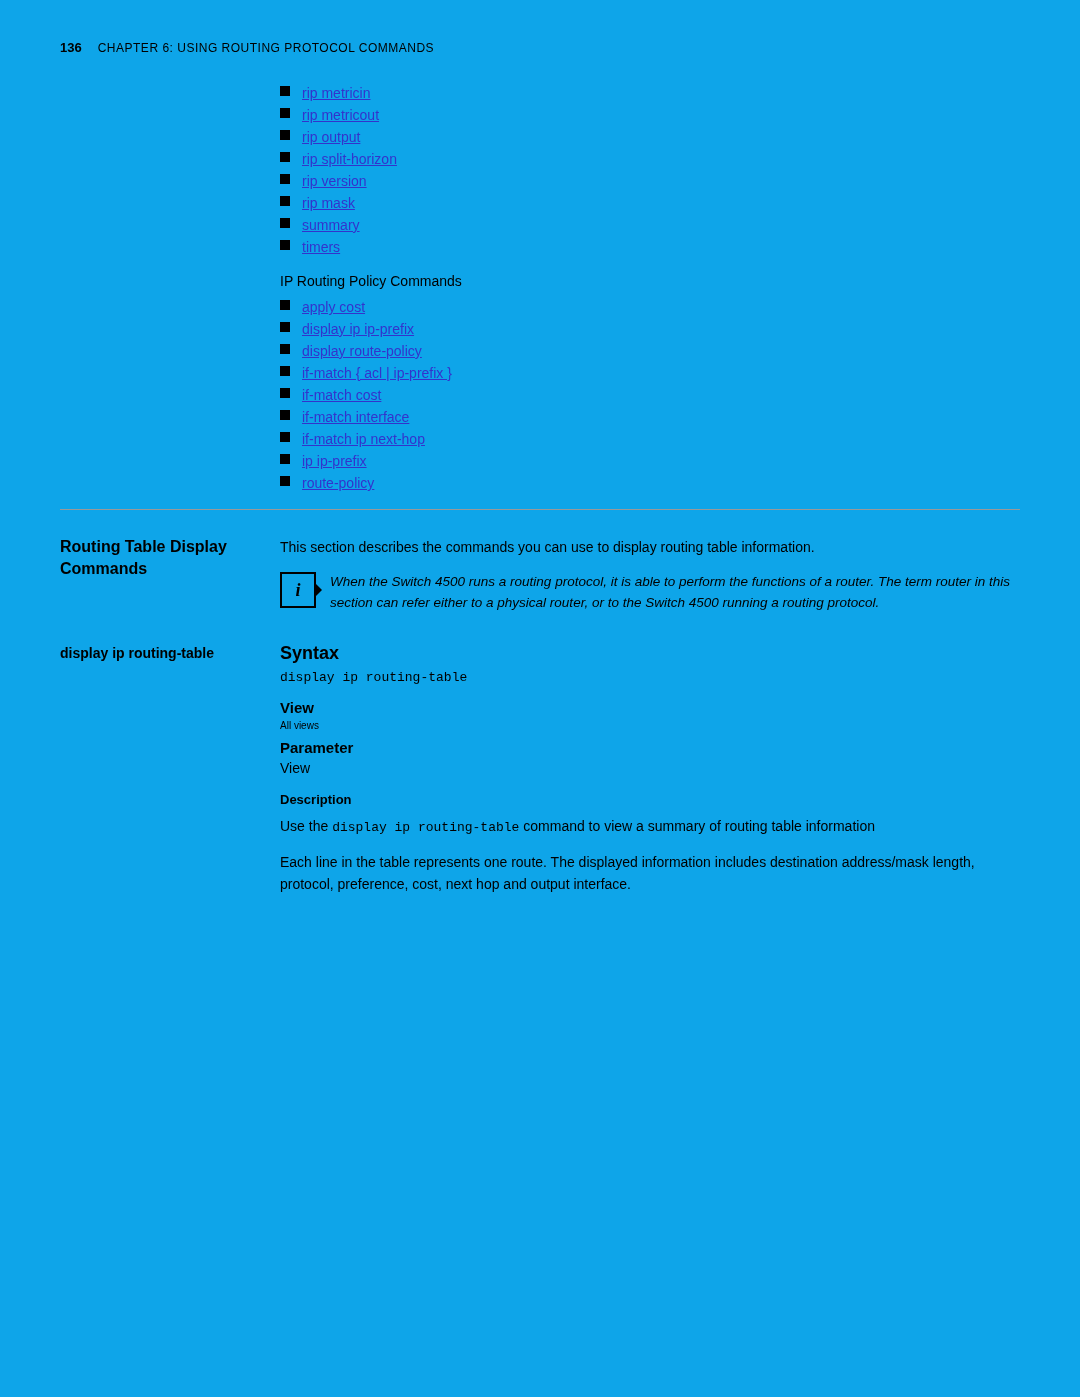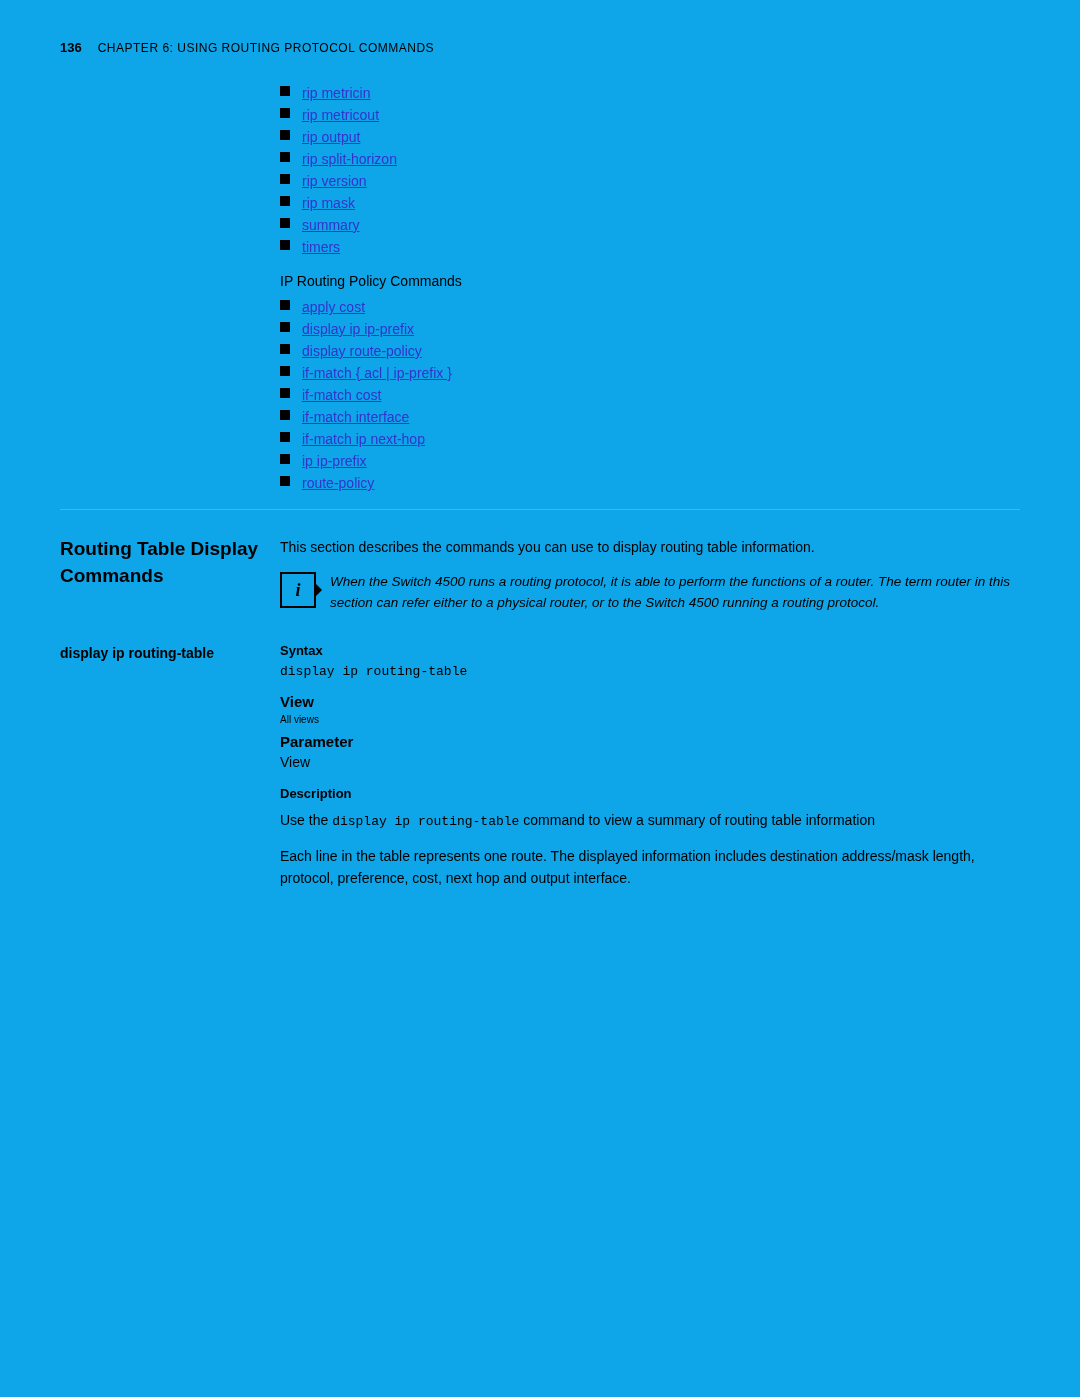--- a/index.html
+++ b/index.html
@@ -88,21 +88,21 @@
     .left-col {
       width: 220px;
       padding-right: 20px;
       padding-top: 2px;
     }
     .right-col {
       padding-left: 0;
     }
     .section-heading {
       font-weight: bold;
-      font-size: 19px;
+      font-size: 16px;
       line-height: 1.4;
     }
     .section-row {
       border-top: 1px solid #999;
       padding-top: 16px;
       margin-top: 16px;
     }
     .note-box {
       display: flex;
       align-items: flex-start;
@@ -146,21 +146,21 @@
     .cmd-name {
       font-weight: bold;
       font-size: 14px;
       font-family: Arial, Helvetica, sans-serif;
     }
     .cmd-content-col {
       vertical-align: top;
     }
     .syntax-heading {
       font-weight: bold;
-      font-size: 13px;
+      font-size: 18px;
       margin-bottom: 6px;
     }
     .code-block {
       font-family: 'Courier New', Courier, monospace;
       font-size: 13px;
       margin: 4px 0 14px 0;
       color: #000;
     }
     .view-heading {
       font-weight: bold;

